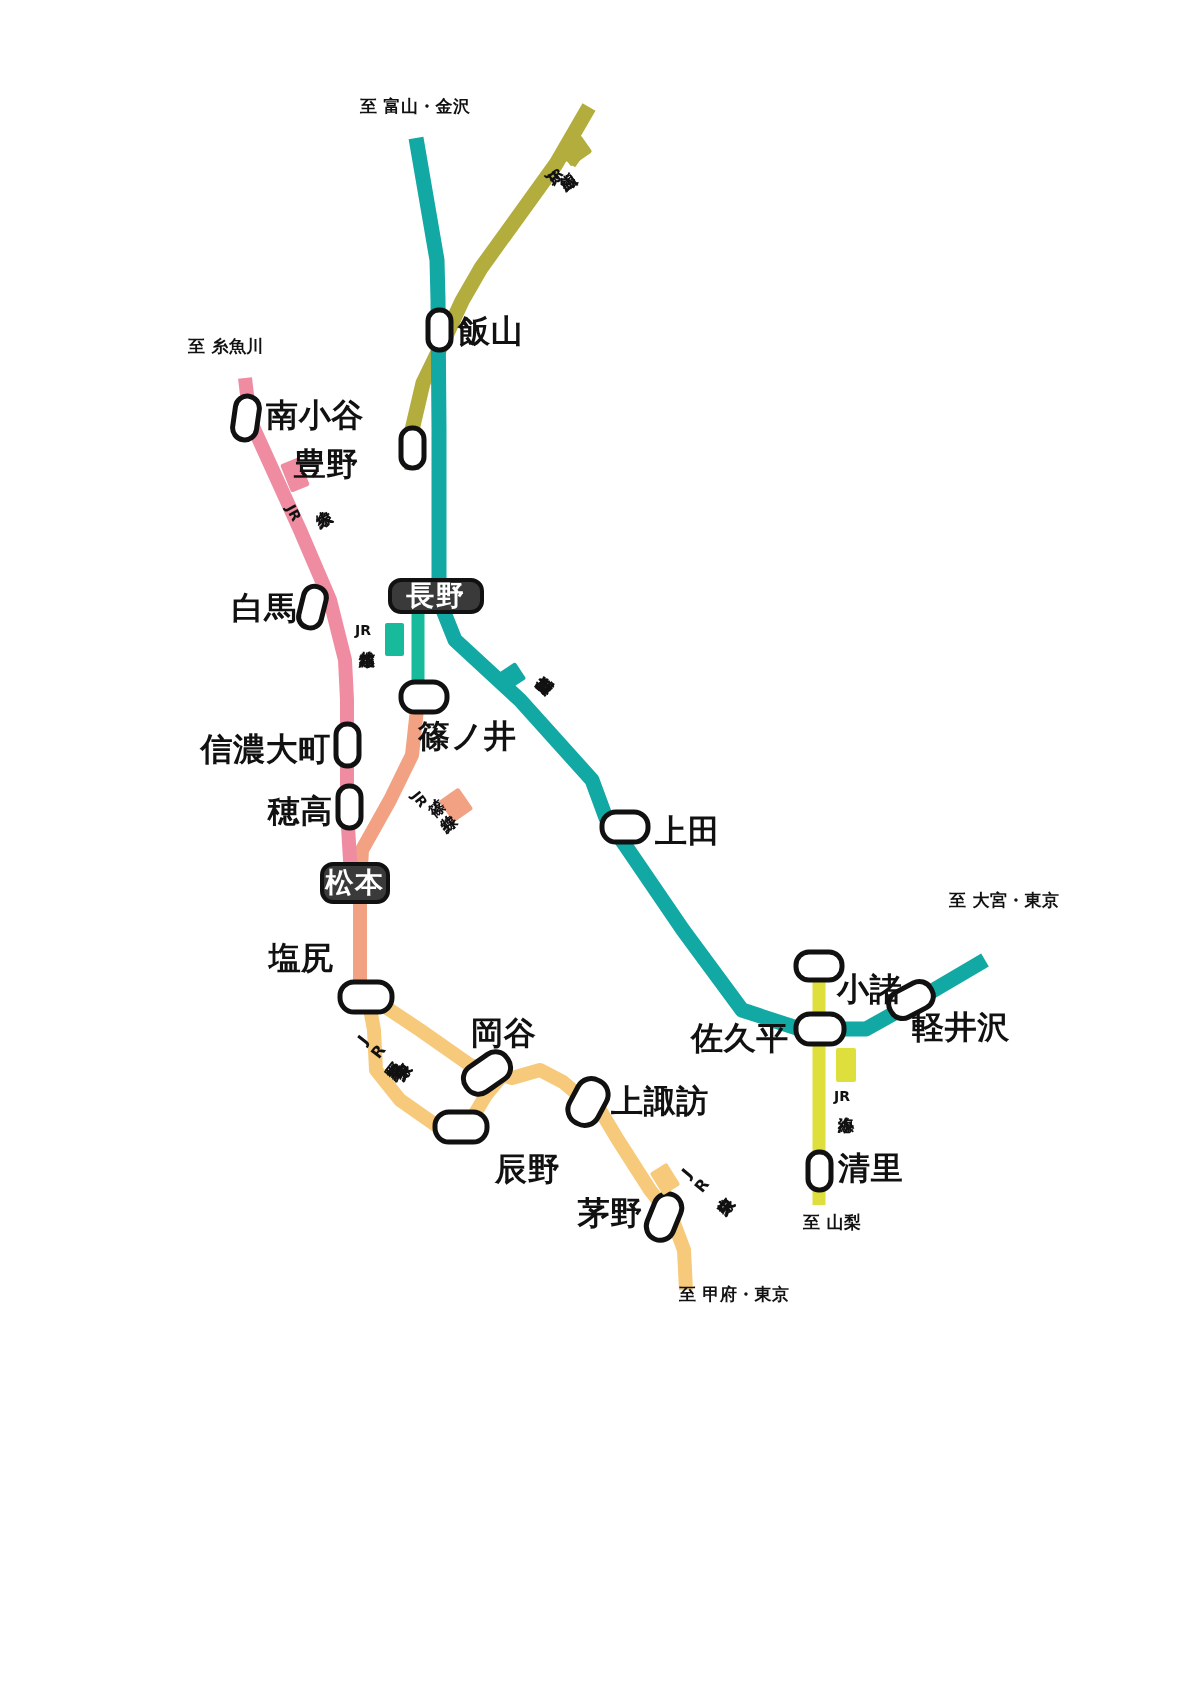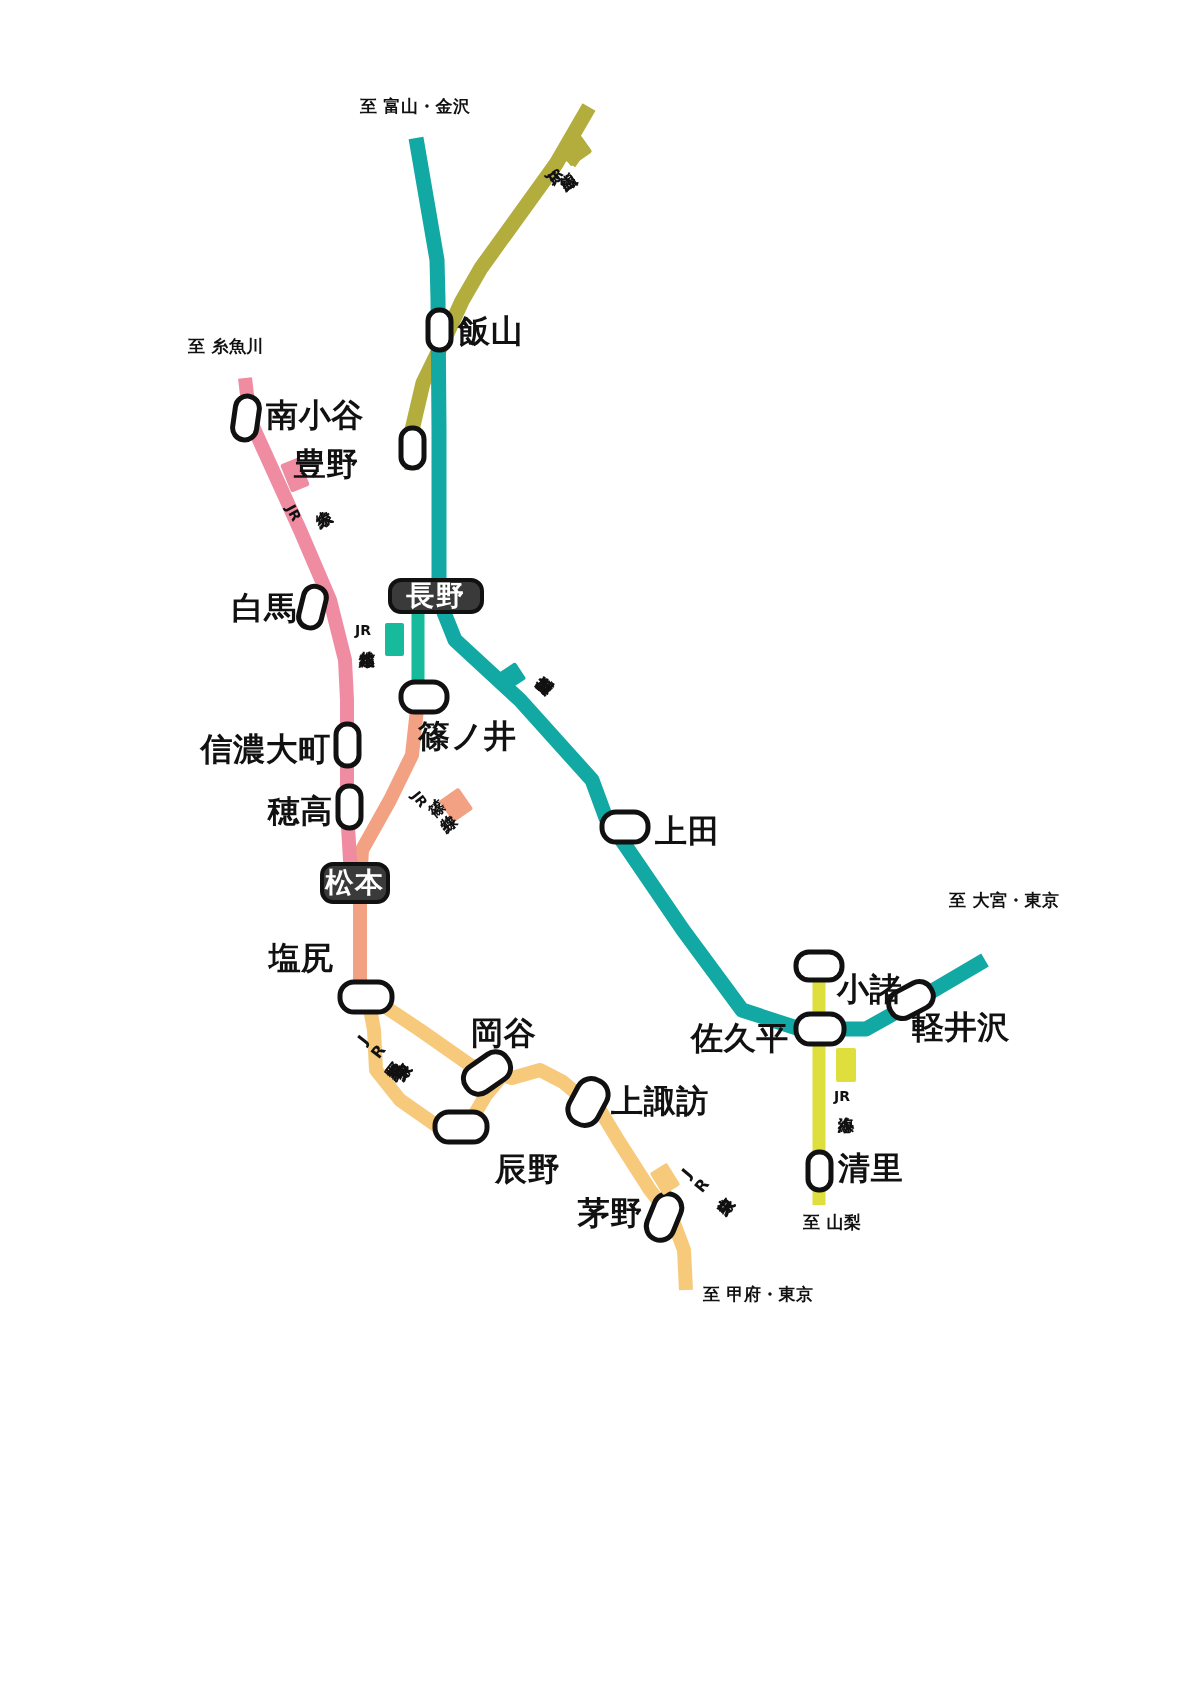--- a/index.html
+++ b/index.html
@@ -151,21 +151,21 @@
   <div class="swatch" style="left:836px; top:1048px; width:20px; height:34px; background:#dede3c;"></div>
 
   <div class="lbl terminus" style="left:360px; top:98px;">至 富山・金沢</div>
 
   <div class="lbl terminus" style="left:188px; top:338px;">至 糸魚川</div>
 
   <div class="lbl terminus" style="left:949px; top:892px;">至 大宮・東京</div>
 
   <div class="lbl terminus" style="left:803px; top:1214px;">至 山梨</div>
 
-  <div class="lbl terminus" style="left:679px; top:1286px;margin-left:24px;">至 甲府・東京</div>
+  <div class="lbl terminus" style="left:679px; top:1286px;">至 甲府・東京</div>
 
   <div class="lbl station-name" style="left:458px; top:315px;">飯山</div>
 
   <div class="lbl station-name" style="left:359px; top:448px; transform:translateX(-100%);">豊野</div>
 
   <div class="lbl station-name" style="left:266px; top:399px;">南小谷</div>
 
   <div class="lbl station-name" style="left:297px; top:592px; transform:translateX(-100%);">白馬</div>
 
   <div class="lbl station-name" style="left:331px; top:733px; transform:translateX(-100%);">信濃大町</div>

